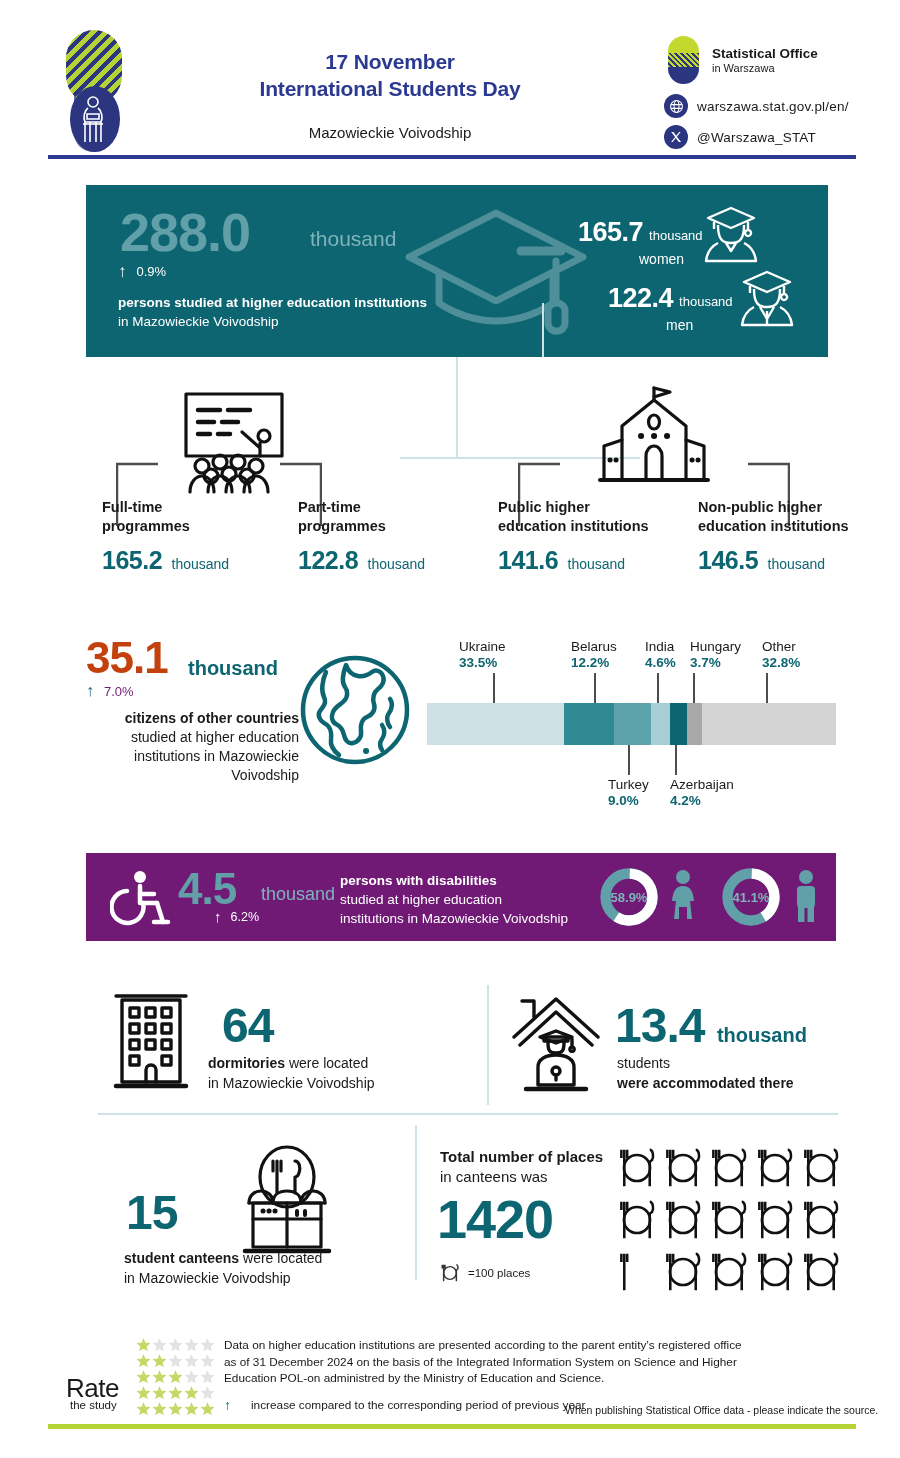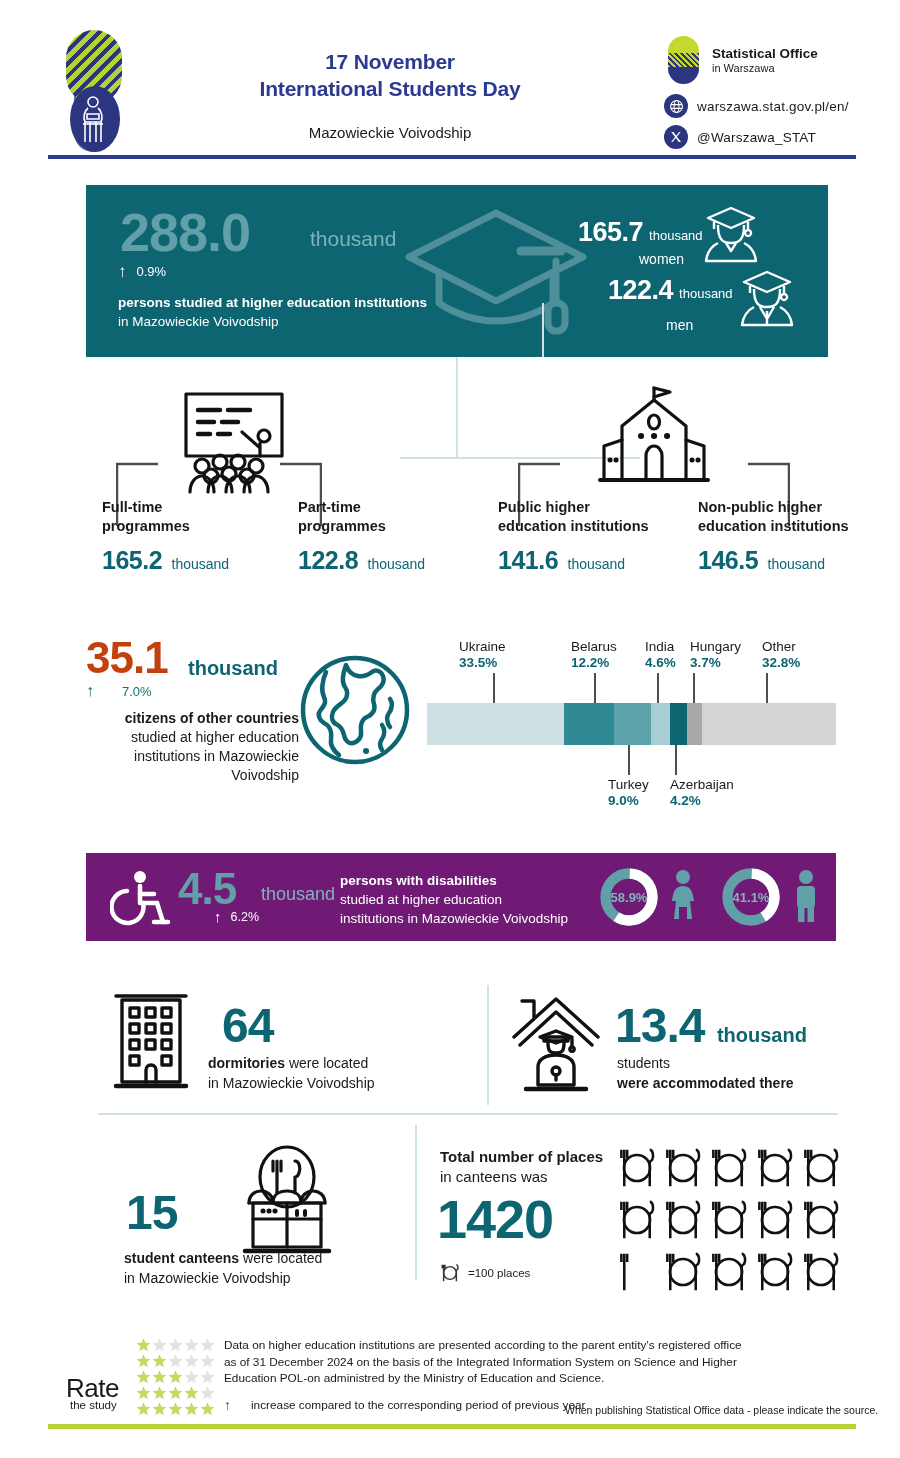--- a/index.html
+++ b/index.html
@@ -59,21 +59,21 @@
   .arrow-pct .pv { color:#ffffff; font-size:13px; margin-left:10px; }
   .panel-desc { position:absolute; left:32px; top:108px; width:420px; }
   .panel-desc .l1 { font-size:13.5px; font-weight:bold; color:#ffffff; line-height:19px; }
   .panel-desc .l2 { font-size:13.5px; color:#ffffff; line-height:19px; }
 
   .cap-icon { position:absolute; left:315px; top:14px; }
   .stem-line { position:absolute; left:456px; top:118px; width:2px; height:54px; background:#cfe2e6; }
 
   .gender-row { position:absolute; display:flex; align-items:flex-start; }
   .g1 { left: 492px; top: 32px; }
-  .g2 { left: 522px; top: 90px; }
+  .g2 { left: 522px; top: 98px; }
   .g-num { font-size:27px; font-weight:bold; color:#ffffff; letter-spacing:-0.5px; }
   .g-unit { font-size:13px; color:#ffffff; margin-left:6px; margin-top:11px; }
   .g-label { position:absolute; font-size:14px; color:#ffffff; }
   .g1-label { left: 553px; top: 66px; }
   .g2-label { left: 580px; top: 132px; }
   .g-icon { position:absolute; }
   .g1-icon { left: 614px; top: 18px; }
   .g2-icon { left: 650px; top: 82px; }
 
   
@@ -90,21 +90,21 @@
   .col-val { margin-top:10px; }
   .col-val .n { font-size:25px; font-weight:bold; color:#0d6571; letter-spacing:-0.5px; }
   .col-val .u { font-size:14px; color:#0d6571; margin-left:5px; }
 
   
   .foreign { position:absolute; left:0; top:625px; width:900px; height:200px; }
   .f-num { position:absolute; left:86px; top:8px; font-size:44px; font-weight:bold; color:#c2410c; letter-spacing:-1px; }
   .f-unit { position:absolute; left:188px; top:32px; font-size:20px; font-weight:bold; color:#0d6571; }
   .f-arrow { position:absolute; left:86px; top:58px; display:flex; align-items:center; }
   .f-arrow .ar { color:#0d6571; font-size:16px; font-weight:bold; line-height:1; }
-  .f-arrow .pv { color:#0f766e; font-size:13px; margin-left:28px; }
+  .f-arrow .pv { color:#701a75; font-size:13px; margin-left:10px; }
   .f-desc { position:absolute; left:84px; top:84px; width:215px; text-align:right; }
   .f-desc .l1 { font-size:14px; font-weight:bold; color:#1a1a1a; line-height:19px; }
   .f-desc .l2 { font-size:14px; color:#1a1a1a; line-height:19px; }
   .globe { position:absolute; left:296px; top:26px; }
 
   .bar-wrap { position:absolute; left:427px; top:78px; width:409px; height:42px; display:flex; }
   .seg { height:42px; }
   .bar-label { position:absolute; font-size:13.5px; line-height:16px; }
   .bar-label .nm { color:#1a1a1a; }
   .bar-label .pc { color:#0d6571; font-weight:bold; }

